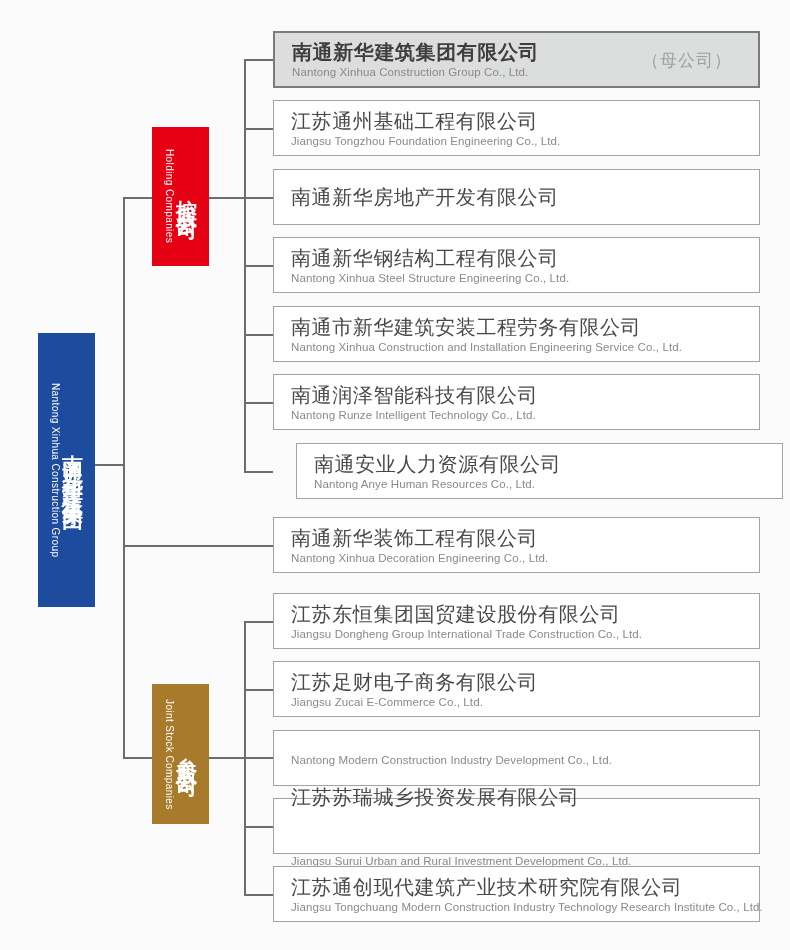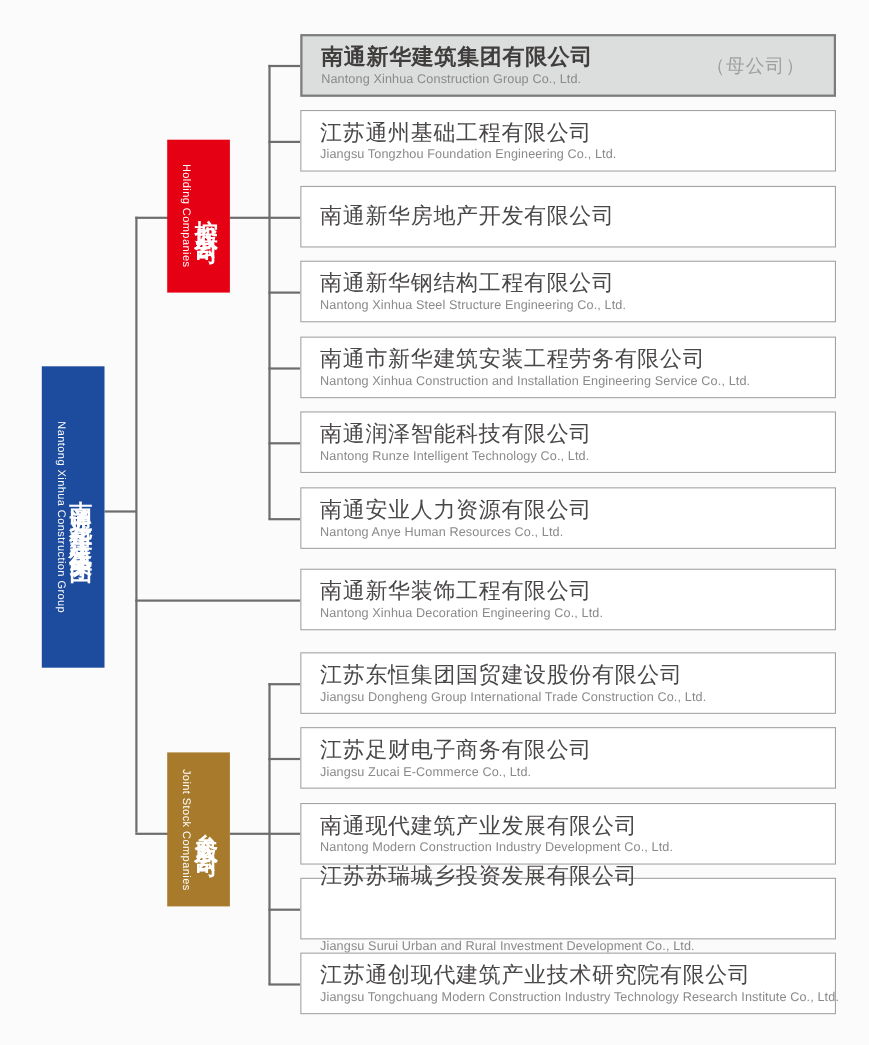--- a/index.html
+++ b/index.html
@@ -119,40 +119,39 @@
     <div class="en">Nantong Xinhua Steel Structure Engineering Co., Ltd.</div>
   </div>
   <div class="company" style="top:306px;">
     <div class="cn">南通市新华建筑安装工程劳务有限公司</div>
     <div class="en">Nantong Xinhua Construction and Installation Engineering Service Co., Ltd.</div>
   </div>
   <div class="company" style="top:374px;">
     <div class="cn">南通润泽智能科技有限公司</div>
     <div class="en">Nantong Runze Intelligent Technology Co., Ltd.</div>
   </div>
-  <div class="company" style="top:443px;">
+  <div class="company" style="top:443px;margin-left:23px;">
     <div class="cn">南通安业人力资源有限公司</div>
     <div class="en">Nantong Anye Human Resources Co., Ltd.</div>
   </div>
 
   <div class="company" style="top:517px;">
     <div class="cn">南通新华装饰工程有限公司</div>
     <div class="en">Nantong Xinhua Decoration Engineering Co., Ltd.</div>
   </div>
 
   <div class="company" style="top:593px;">
     <div class="cn">江苏东恒集团国贸建设股份有限公司</div>
     <div class="en">Jiangsu Dongheng Group International Trade Construction Co., Ltd.</div>
   </div>
   <div class="company" style="top:661px;">
     <div class="cn">江苏足财电子商务有限公司</div>
     <div class="en">Jiangsu Zucai E-Commerce Co., Ltd.</div>
   </div>
   <div class="company" style="top:730px;">
-    <div class="cn">南通现代建筑产业发展有限公司</div>
     <div class="en">Nantong Modern Construction Industry Development Co., Ltd.</div>
   </div>
   <div class="company" style="top:798px;gap:44px;">
     <div class="cn">江苏苏瑞城乡投资发展有限公司</div>
     <div class="en">Jiangsu Surui Urban and Rural Investment Development Co., Ltd.</div>
   </div>
   <div class="company" style="top:866px;">
     <div class="cn">江苏通创现代建筑产业技术研究院有限公司</div>
     <div class="en">Jiangsu Tongchuang Modern Construction Industry Technology Research Institute Co., Ltd.</div>
   </div>

